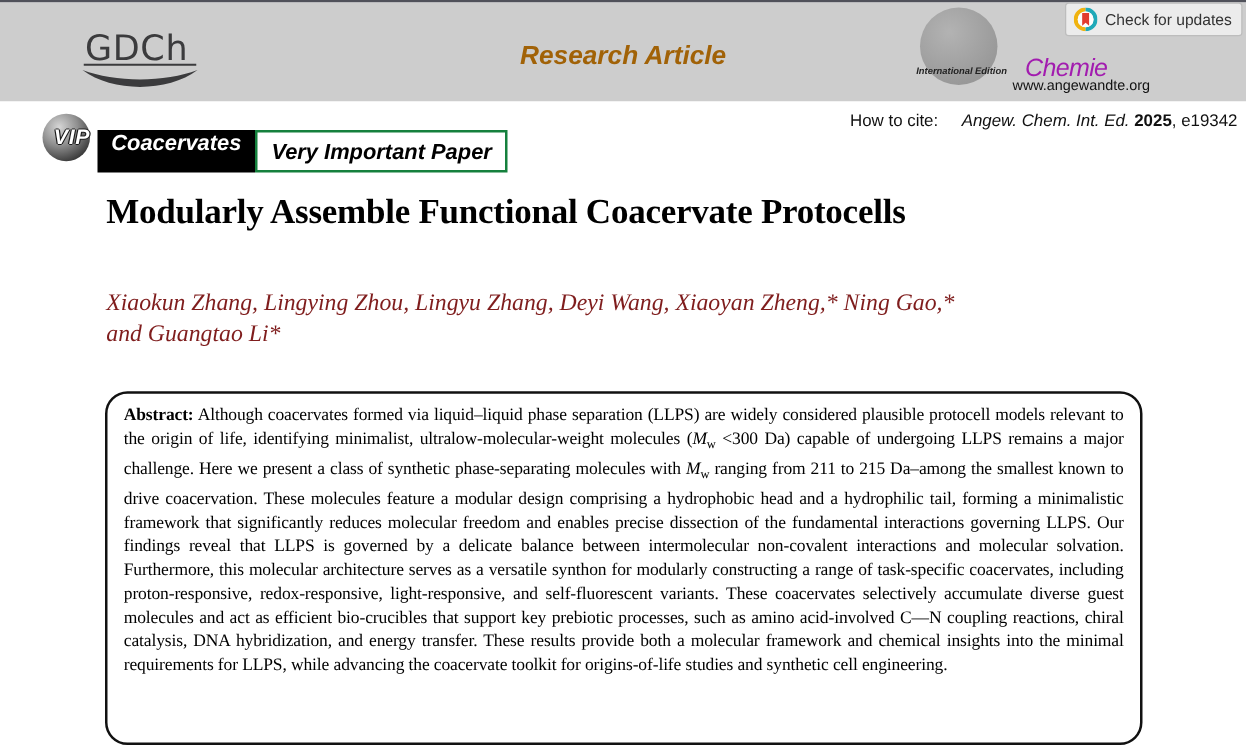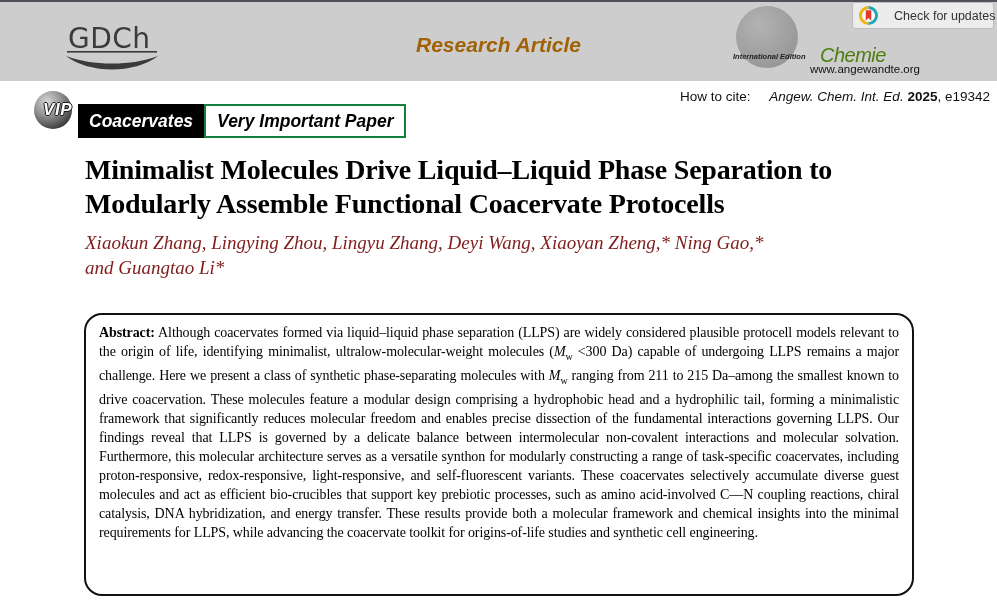--- a/index.html
+++ b/index.html
@@ -13,47 +13,47 @@
   .research-label{position:absolute;left:0;top:33px;width:997px;text-align:center;
         font-family:"Liberation Sans",sans-serif;font-weight:bold;font-style:italic;
         font-size:21px;color:#a16207;pointer-events:none;}
   .ang-circle{position:absolute;left:736px;top:6px;width:62px;height:62px;border-radius:50%;
         background:radial-gradient(circle at 38% 32%,#b3b3b3,#989898 75%);}
   .ang-wordmark{position:absolute;left:728px;top:25px;font-family:"Liberation Sans",sans-serif;
         font-weight:bold;font-style:italic;font-size:23px;color:#161616;letter-spacing:-0.5px;}
   .ang-edition{position:absolute;left:733px;top:52px;font-family:"Liberation Sans",sans-serif;
         font-weight:bold;font-style:italic;font-size:7.5px;color:#222;}
   .ang-chemie{position:absolute;left:820px;top:44px;font-family:"Liberation Sans",sans-serif;
-        font-style:italic;font-size:20px;color:#4d7c0f;letter-spacing:-0.5px;text-align:right;}
+        font-style:italic;font-size:20px;color:#a21caf;letter-spacing:-0.5px;text-align:right;}
   .ang-site{position:absolute;left:810px;top:63px;font-family:"Liberation Sans",sans-serif;
         font-size:11.5px;color:#111;}
 
   
   .check-btn{position:absolute;left:852px;top:2px;width:142px;height:27px;background:#ececec;
         border:1px solid #bdbdbd;border-radius:3px;display:flex;align-items:center;
-        box-sizing:border-box;padding:0 6px;cursor:pointer;gap:10px;}
+        box-sizing:border-box;padding:0 6px;cursor:pointer;}
   .check-btn svg{width:19px;height:19px;margin-right:6px;flex:0 0 auto;}
   .check-label{font-family:"Liberation Sans",sans-serif;font-size:12.5px;color:#333;white-space:nowrap;}
 
   
   .cite{position:absolute;right:7px;top:88px;text-align:right;
         font-family:"Liberation Sans",sans-serif;font-size:13.5px;color:#111;line-height:17.5px;}
   .cite .it{font-style:italic;margin-left:15px;}
   .cite .bd{font-weight:bold;}
   .cite-doi{cursor:pointer;}
 
   
   .vip-sphere{position:absolute;left:34px;top:91px;width:38px;height:38px;border-radius:50%;
         background:radial-gradient(circle at 35% 28%,#d6d6d6,#8f8f8f 40%,#3a3a3a 78%,#222);
         display:flex;align-items:center;justify-content:flex-end;}
   .vip-sphere span{font-family:"Liberation Sans",sans-serif;font-weight:bold;font-style:italic;
         font-size:17px;color:#fff;letter-spacing:0.5px;
         text-shadow:-1px 0 #1a1a1a,1px 0 #1a1a1a,0 -1px #1a1a1a,0 1px #1a1a1a;}
   .badge-row{position:absolute;left:78px;top:104px;height:34px;display:flex;}
-  .badge-black{background:#000;color:#fff;display:flex;align-items:center;padding:0 11px;
+  .badge-black{background:#000;color:#fff;display:flex;padding:0 11px;
         font-family:"Liberation Sans",sans-serif;font-weight:bold;font-style:italic;font-size:17.5px;}
   .badge-white{background:#fff;color:#000;display:flex;align-items:center;padding:0 11px;
         border:2px solid #15803d;box-sizing:border-box;
         font-family:"Liberation Sans",sans-serif;font-weight:bold;font-style:italic;font-size:17.5px;}
 
   
   .title{position:absolute;left:85px;top:153px;width:848px;font-weight:bold;
         font-size:28px;line-height:34px;color:#000;letter-spacing:-0.2px;}
   .authors{position:absolute;left:85px;top:230px;width:848px;font-style:italic;
         font-size:19px;line-height:25px;color:#7f1d1d;}
@@ -109,21 +109,20 @@
   <div class="badge-row">
     <div class="badge-black">
       <span>Coacervates</span>
     </div>
     <div class="badge-white">
       <span>Very Important Paper</span>
     </div>
   </div>
 
   <div class="title">
-    <div>Minimalist Molecules Drive Liquid–Liquid Phase Separation to</div>
     <div>Modularly Assemble Functional Coacervate Protocells</div>
   </div>
   <div class="authors">
     <div>Xiaokun Zhang, Lingying Zhou, Lingyu Zhang, Deyi Wang, Xiaoyan Zheng,* Ning Gao,*</div>
     <div>and Guangtao Li*</div>
   </div>
 
   <div class="abstract-box">
     <div class="abstract-text"><span class="abs-label">Abstract:</span><span> Although coacervates formed via liquid–liquid phase separation (LLPS) are widely considered plausible protocell models relevant to the origin of life, identifying minimalist, ultralow-molecular-weight molecules (</span><span class="mw">M</span><sub>w</sub><span> &lt;300 Da) capable of undergoing LLPS remains a major challenge. Here we present a class of synthetic phase-separating molecules with </span><span class="mw">M</span><sub>w</sub><span> ranging from 211 to 215 Da–among the smallest known to drive coacervation. These molecules feature a modular design comprising a hydrophobic head and a hydrophilic tail, forming a minimalistic framework that significantly reduces molecular freedom and enables precise dissection of the fundamental interactions governing LLPS. Our findings reveal that LLPS is governed by a delicate balance between intermolecular non-covalent interactions and molecular solvation. Furthermore, this molecular architecture serves as a versatile synthon for modularly constructing a range of task-specific coacervates, including proton-responsive, redox-responsive, light-responsive, and self-fluorescent variants. These coacervates selectively accumulate diverse guest molecules and act as efficient bio-crucibles that support key prebiotic processes, such as amino acid-involved C—N coupling reactions, chiral catalysis, DNA hybridization, and energy transfer. These results provide both a molecular framework and chemical insights into the minimal requirements for LLPS, while advancing the coacervate toolkit for origins-of-life studies and synthetic cell engineering.</span></div>
   </div>

